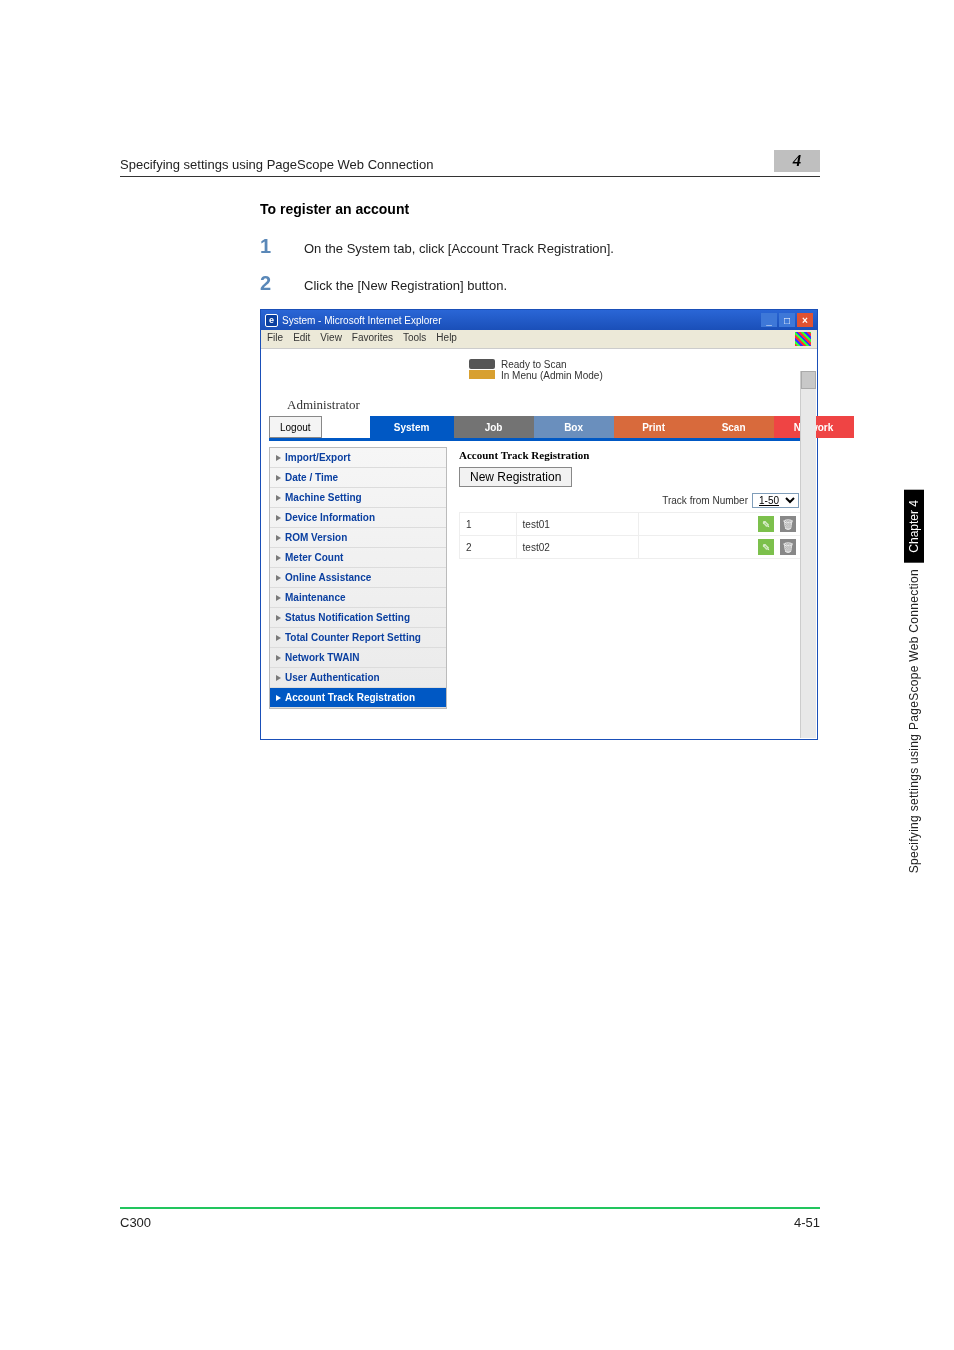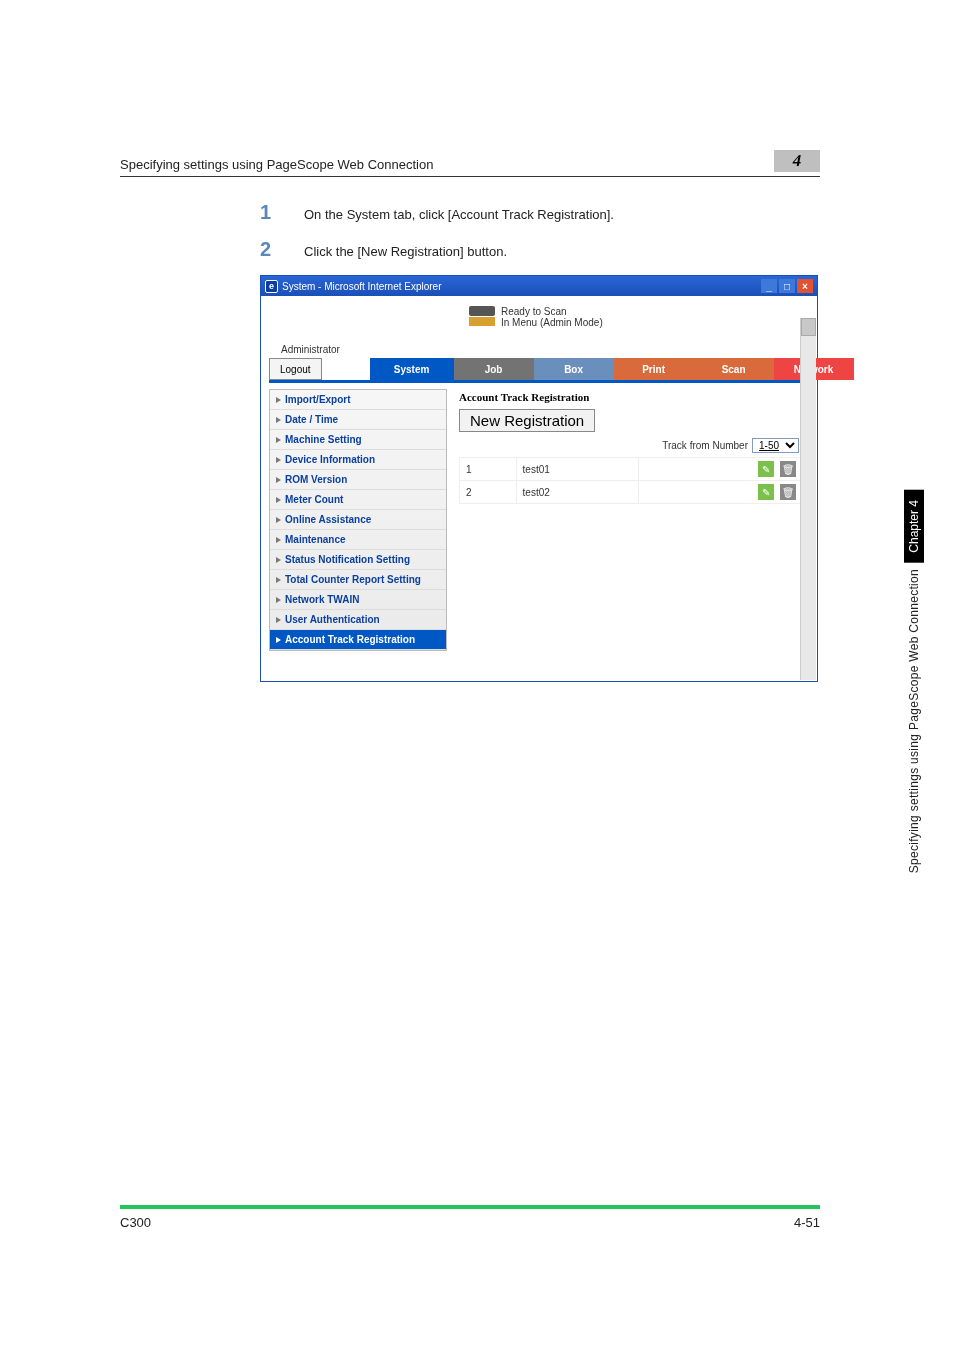--- a/index.html
+++ b/index.html
@@ -111,21 +111,21 @@
     width:26px; height:22px;
     display:flex; flex-direction:column; justify-content:flex-start;
   }
   .printer-ic {
     width:26px; height:10px; background:#555; border-radius:2px;
   }
   .printer-ic2 {
     width:26px; height:10px; background:#d8a030; border-top:1px solid #fff;
   }
   .status-text { font-size:10px; color:#333; }
-  .role-label { font-size:10px; margin-top:16px; margin-left:12px; color:#333;}
+  .role-label { font-size:13px; margin-top:16px; margin-left:18px; color:#333;font-family:Liberation Serif, serif;}
   .tabbar { display:flex; align-items:stretch; margin-top:3px; height:22px; gap:0;}
   .logout-btn {
     background:#f4f4f4; border:1px solid #888; padding:1px 10px; font-size:10px; margin-right:0; display:flex; align-items:center;
   }
   .tab { flex:none; width:80px; display:flex; align-items:center; justify-content:center; font-size:10px; font-weight:bold; color:#fff;}
   .tab.system { background:#0058c4; width:84px;margin-left:48px;}
   .tab.job { background:#737373;}
   .tab.box { background:#6a8fbd;}
   .tab.print { background:#d86a3c;}
   .tab.scan { background:#d86a3c;}
@@ -154,21 +154,21 @@
   }
   .side-item.active {
     background:#0058c4; color:#fff;
   }
   .side-item.active::before { border-left-color:#fff;}
   .main-pane { flex:1; padding:2px 6px 6px 4px; }
   .main-title { font-size:11px; font-weight:bold; margin-bottom:6px; font-family:"Times New Roman",serif;}
   .newreg-btn {
     display:inline-block;
     border:1px solid #888; background:#f2f2f2;
-    padding:2px 10px; font-size:15px; margin-bottom:6px;
+    padding:2px 10px; font-size:12px; margin-bottom:6px;
   }
   .search-row {
     display:flex; align-items:center; justify-content:flex-end; gap:4px;
     font-size:10px; color:#333; margin-bottom:4px; padding-right:4px;
   }
   .search-row select {
     font-size:10px; border:1px solid #7f9db9; background:#fff; padding:0 2px;text-decoration:underline;
   }
   .tbl { width:100%; border-collapse:collapse; font-size:10px;}
   .tbl th {
@@ -209,38 +209,39 @@
     margin-top:6px;
     color:#222;
     letter-spacing:0.3px;
   }
 
   .footer {
     position:absolute;
     left:120px;
     bottom:120px;
     width:700px;
-    border-top:4px solid #22c55e;
+    border-top:2px solid #22c55e;
     padding-top:6px;
     display:flex;
     justify-content:space-between;
     font-size:13px;
     color:#222;
   }
 </style>
 </head>
 <body>
 
 <div class="page">
   <div class="header-row">
     <span class="header-title">Specifying settings using PageScope Web Connection</span>
     <span class="chapter-box">4</span>
   </div>
 
   <div class="body-area">
+    <div class="section-title">To register an account</div>
 
     <div class="step">
       <span class="step-num">1</span>
       <span class="step-text">On the System tab, click [Account Track Registration].</span>
     </div>
     <div class="step">
       <span class="step-num">2</span>
       <span class="step-text">Click the [New Registration] button.</span>
     </div>
 
@@ -248,20 +249,29 @@
       <div class="ie-titlebar">
         <div class="ie-title-left">
           <span class="ie-e">e</span>
           <span>System - Microsoft Internet Explorer</span>
         </div>
         <div class="win-btns">
           <span class="win-btn wb-min">_</span>
           <span class="win-btn wb-max">□</span>
           <span class="win-btn wb-close">×</span>
         </div>
+      </div>
+      <div class="ie-menubar">
+        <span>File</span>
+        <span>Edit</span>
+        <span>View</span>
+        <span>Favorites</span>
+        <span>Tools</span>
+        <span>Help</span>
+        <span class="flag"></span>
       </div>
 
       <div class="content-pane">
         <div class="vscroll">
             <div class="thumb"></div>
           </div>
 
         <div class="status-block">
           <div class="printer-icon">
             <div class="printer-ic"></div>

